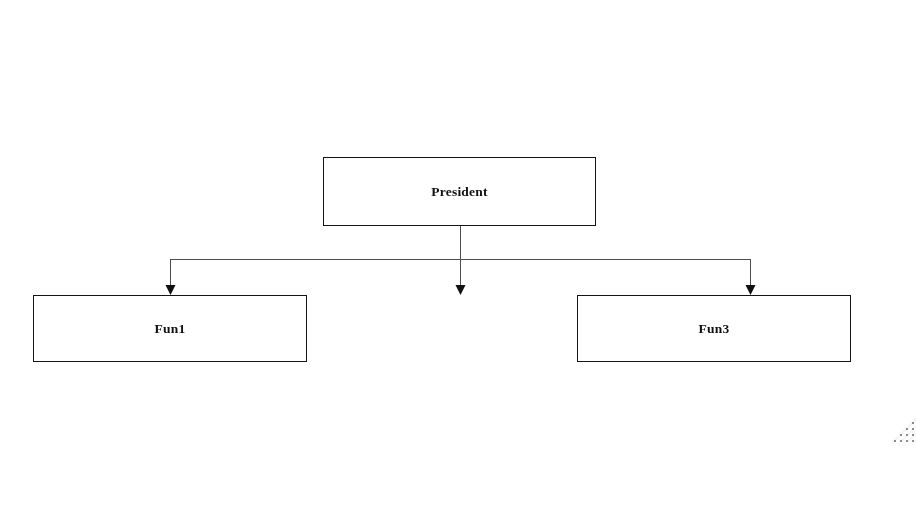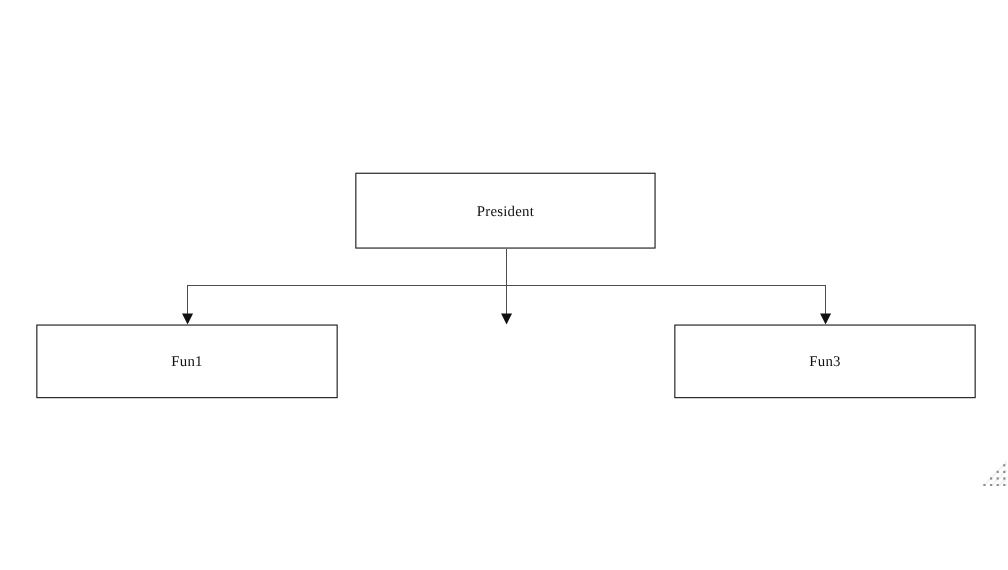--- a/index.html
+++ b/index.html
@@ -7,20 +7,21 @@
     padding: 0;
     background: #ffffff;
   }
   .canvas {
     position: relative;
     width: 916px;
     height: 442px;
     background: #ffffff;
     overflow: hidden;
     font-family: "Liberation Serif", "DejaVu Serif", serif;
+    font-weight: bold;
   }
   .connectors {
     position: absolute;
     left: 0;
     top: 0;
     width: 916px;
     height: 518px;
     pointer-events: none;
   }
   .node {
@@ -31,21 +32,21 @@
     display: flex;
     align-items: center;
     justify-content: center;
     color: #111111;
     font-size: 13.5px;
     letter-spacing: 0.2px;
   }
   .node-president { left: 323px; top: 157px; width: 273px; height: 69px; }
   .node-fun1      { left: 33px;  top: 295px; width: 274px; height: 67px; }
   .node-fun2      { left: 323px; top: 295px; width: 274px; height: 67px; }
-  .node-fun3      { left: 613px; top: 295px; width: 274px; height: 67px; }
+  .node-fun3      { left: 577px; top: 295px; width: 274px; height: 67px; }
   .resize-grip {
     position: absolute;
     right: 0;
     bottom: 0;
     width: 26px;
     height: 26px;
     clip-path: polygon(100% 0, 100% 100%, 0 100%);
     background: repeating-linear-gradient(-45deg,
       #f3f3f3 0px, #f3f3f3 2px,
       #fdfdfd 2px, #fdfdfd 5px);

